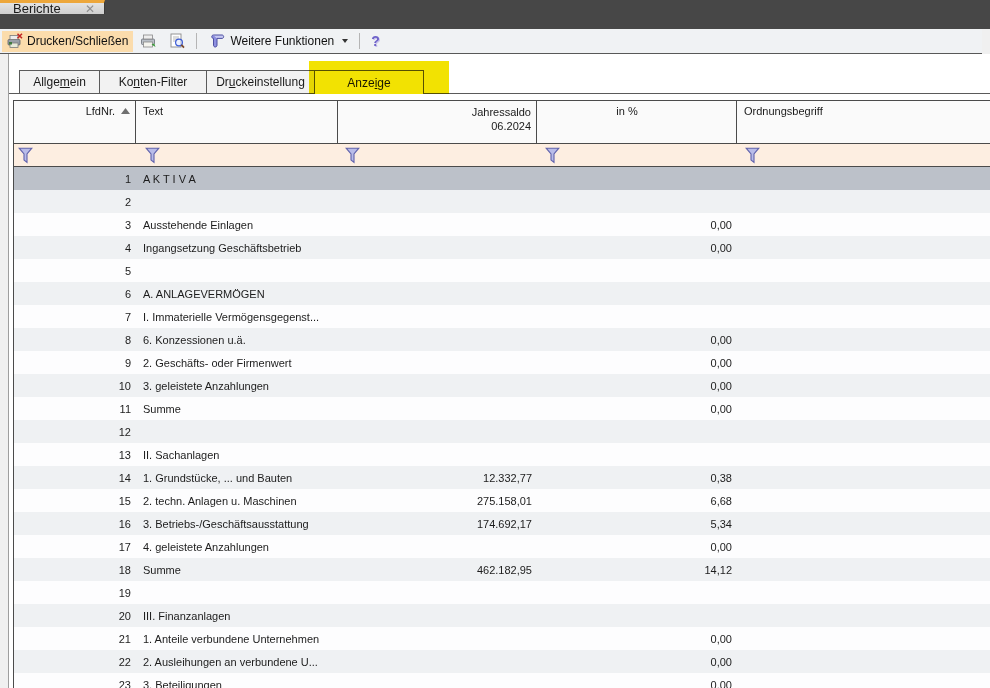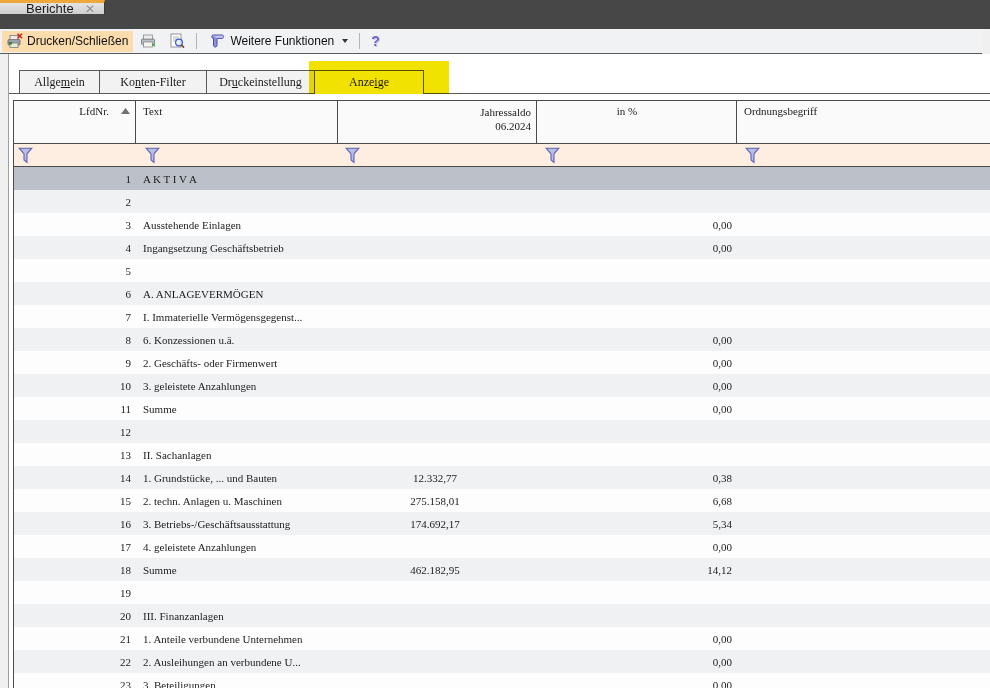--- a/index.html
+++ b/index.html
@@ -7,40 +7,40 @@
   .screen {
     position:relative; width:990px; height:688px; overflow:hidden;
     font-family:"Liberation Sans", sans-serif; background:#f0f0f0;
   }
   
   .tabstrip { position:absolute; top:0; left:0; right:0; height:29px; background:#474747; }
   .doc-tab {
     position:absolute; left:0; top:0; width:105px; height:14px;
     background:linear-gradient(#e3e3e3,#cfcfcf);
     border-top:3px solid #eda73b; border-right:1px solid #3a3a3a;
-    display:flex; align-items:center; padding:0 9px 0 26px;
+    display:flex; align-items:center; padding:0 9px 0 13px;
   }
   .doc-tab-label { font-size:13px; color:#1a1a1a; }
   .doc-tab-close { margin-left:auto; font-size:12px; color:#8f8f8f; line-height:1; cursor:default; }
   
   .toolbar {
     position:absolute; top:29px; left:0; right:8px; height:25px;
     background:#f0f2f4; border-bottom:1px solid #585858;
     display:flex; align-items:center; padding-left:2px; gap:2px;
   }
   .tb-btn { display:flex; align-items:center; gap:4px; height:21px; padding:0 5px; font-size:12px; color:#111; white-space:nowrap; }
   .tb-btn.hl { background:#fbdcac; }
   .tb-sep { width:1px; height:16px; background:#b5b5b5; margin:0 4px; }
   .dd-arrow { width:0; height:0; border-left:3.5px solid transparent; border-right:3.5px solid transparent; border-top:4px solid #333; margin-left:4px; }
   .help-glyph { font-size:14px; font-weight:bold; color:#6e62c9; text-shadow:1px 1px 0 #c9c4ea; }
   .tb-btn svg { display:block; }
   
   .content {
     position:absolute; top:54px; left:8px; right:0; bottom:0;
-    background:#ffffff; border-left:1px solid #9e9e9e;font-family:Liberation Serif, serif;
+    background:#ffffff; border-left:1px solid #9e9e9e;
   }
   .tabs-underline { position:absolute; top:39px; left:0; right:0; height:1px; background:#5a5a5a; z-index:1; }
   .dlg-tabs { position:absolute; top:16px; left:10px; display:flex; z-index:2; }
   .dlg-tab {
     height:24px; border:1px solid #5a5a5a; border-right:none;
     display:flex; align-items:center; justify-content:center;
     font-size:12px; color:#1a1a1a; background:#f2f2f2;
   }
   .dlg-tab:last-child { border-right:1px solid #5a5a5a; }
   .dlg-tab:nth-child(1){ width:80px; } .dlg-tab:nth-child(2){ width:107px; }
@@ -51,37 +51,37 @@
     background:#f2e202; mix-blend-mode:multiply; z-index:3; pointer-events:none;
   }
   
   .grid {
     position:absolute; left:4px; top:46px; right:0; bottom:0;
     border-top:1px solid #4b4b4b; border-left:1px solid #4b4b4b;
     background:#fff; overflow:hidden;
   }
   .grid-header { display:flex; height:43px; background:#fafafa; border-bottom:1px solid #4b4b4b; font-size:11px; color:#1a1a1a; }
   .gh-cell { border-right:1px solid #4b4b4b; padding-top:4px; }
-  .gh-lfdnr { width:122px; display:flex; justify-content:flex-end; align-items:flex-start; gap:12px; padding-right:5px; }
+  .gh-lfdnr { width:122px; display:flex; justify-content:flex-end; align-items:flex-start; gap:6px; padding-right:5px; }
   .gh-lfdnr svg { margin-top:3px; }
   .gh-text { width:202px; padding-left:7px; }
   .gh-saldo { width:199px; text-align:right; padding-right:5px; line-height:14px; }
   .gh-pct { width:200px; text-align:center; padding-right:19px; }
   .gh-ord { flex:1; padding-left:7px; border-right:none; }
   .grid-filter { position:relative; height:23px; background:#fdeee1; border-bottom:1px solid #4b4b4b; }
   .funnel { position:absolute; top:3px; }
   .f1{left:4px;} .f2{left:131px;} .f3{left:331px;} .f4{left:531px;} .f5{left:731px;}
   .grid-rows { }
   .row { display:flex; height:23px; align-items:center; font-size:11px; color:#1c1c1c; background:#fdfdfe; }
   .row.alt { background:#eff1f3; }
   .row.selected { background:#bcc1c9; }
   .cell { white-space:nowrap; overflow:hidden; }
   .c-nr { width:122px; text-align:right; padding-right:5px; }
   .c-text { width:202px; padding-left:7px; }
-  .c-saldo { width:199px; text-align:center; padding-right:5px; }
+  .c-saldo { width:199px; text-align:right; padding-right:5px; }
   .c-pct { width:200px; text-align:right; padding-right:5px; }
   .c-ord { flex:1; padding-left:7px; }
 </style>
 </head>
 <body>
 
 <div class="screen">
 
   <div class="tabstrip">
     <div class="doc-tab">

